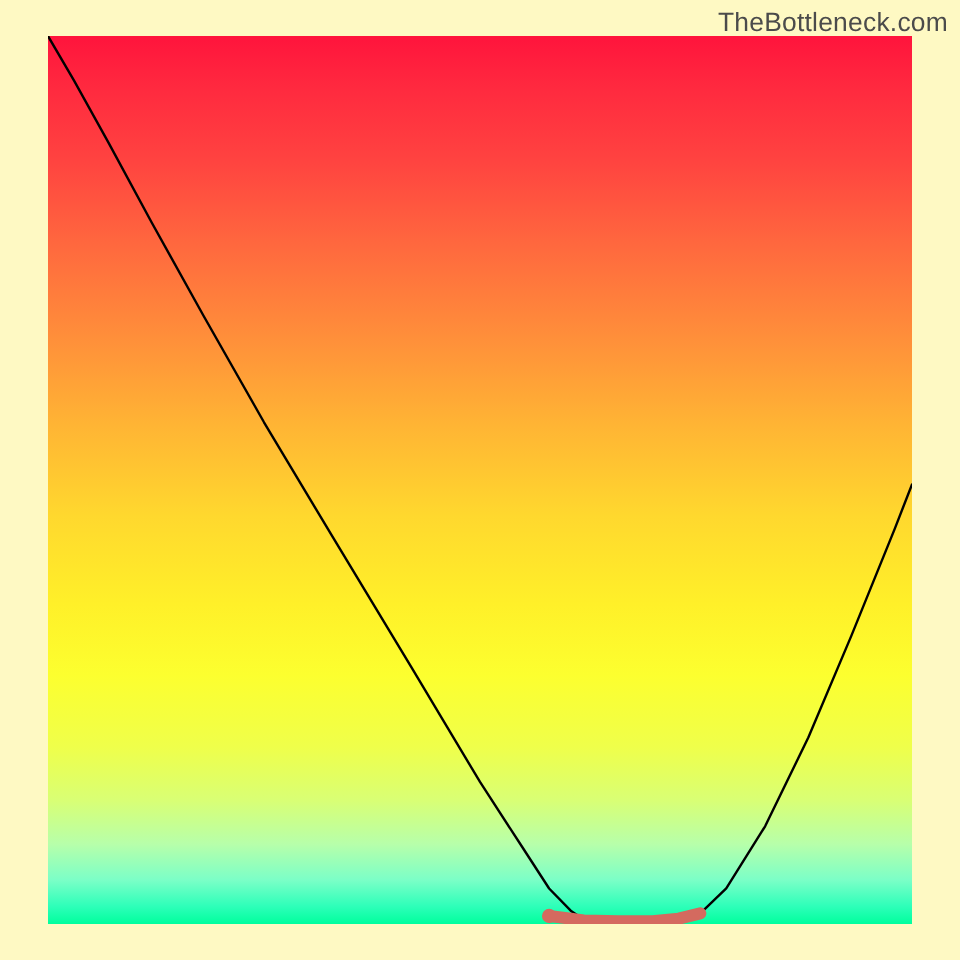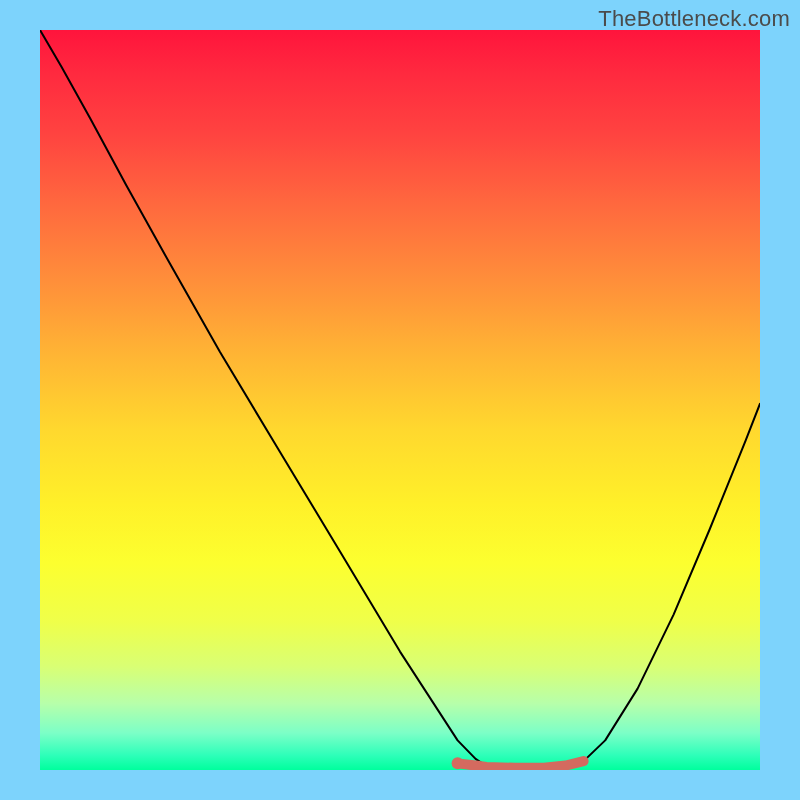--- a/index.html
+++ b/index.html
@@ -1,21 +1,21 @@
 <!DOCTYPE html>
 <html><head>
 <meta charset="utf-8">
 <style>
   * { margin: 0; padding: 0; box-sizing: border-box; }
   html, body { width: 800px; height: 800px; overflow: hidden; background: #000; }
   .stage {
     position: relative;
     width: 800px;
     height: 800px;
-    background: #7dd3fc;
+    background: #fef9c3;
   }
   .watermark {
     position: absolute;
     top: 6px;
     right: 10px;
     font-family: Arial, Helvetica, sans-serif;
     font-size: 22px;
     font-weight: 500;
     color: #4b4b4b;
     letter-spacing: 0.2px;

